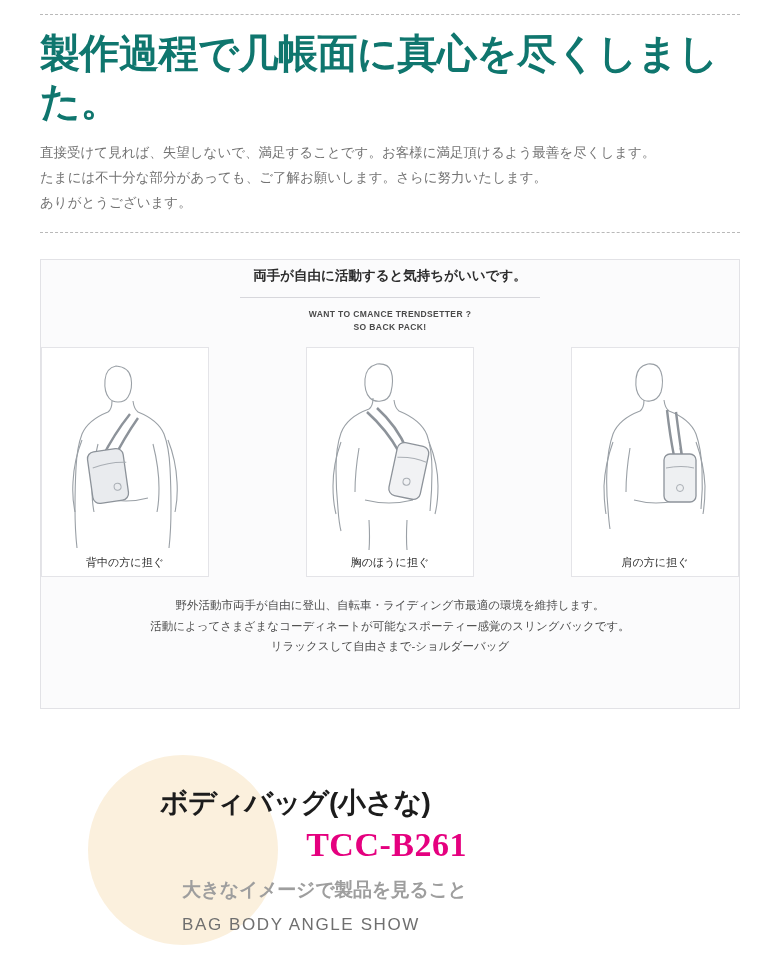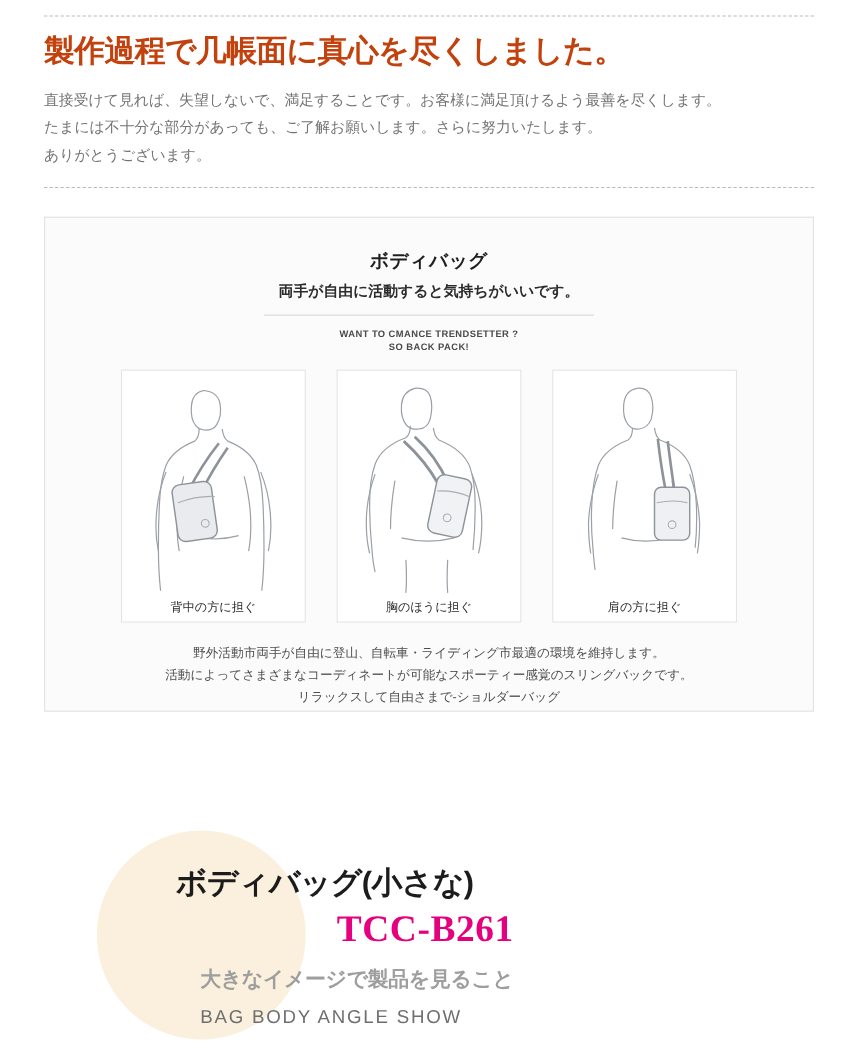--- a/index.html
+++ b/index.html
@@ -20,24 +20,24 @@
   .header {
     padding: 0 40px;
     margin-top: 14px;
   }
   .dash-rule {
     border-top: 1px dashed #b9b9b9;
     height: 0;
     margin: 0;
   }
   .headline {
-    font-size: 28px;
+    font-size: 40px;
     font-weight: bold;
     letter-spacing: -0.5px;
-    color: #c2410c;
+    color: #0f766e;
     margin: 14px 0 16px 0;
     line-height: 1.2;
   }
   .subcopy {
     font-size: 13.5px;
     color: #737373;
     line-height: 1.85;
     margin: 0 0 16px 0;
   }
   .subcopy div { white-space: nowrap; }
@@ -76,21 +76,21 @@
     font-size: 8.5px;
     font-weight: bold;
     color: #4a4a4a;
     letter-spacing: 0.4px;
     line-height: 1.5;
     margin-top: 10px;
   }
 
   .figures {
     display: flex;
-    justify-content: center;
+    justify-content: space-between;
     gap: 28px;
     margin-top: 14px;
   }
   .fig-box {
     width: 168px;
     height: 230px;
     border: 1px solid #e4e4e8;
     background: #ffffff;
     position: relative;
     box-sizing: border-box;
@@ -176,21 +176,20 @@
   <h1 class="headline">製作過程で几帳面に真心を尽くしました。</h1>
   <div class="subcopy">
     <div>直接受けて見れば、失望しないで、満足することです。お客様に満足頂けるよう最善を尽くします。</div>
     <div>たまには不十分な部分があっても、ご了解お願いします。さらに努力いたします。</div>
     <div>ありがとうございます。</div>
   </div>
   <div class="dash-rule"></div>
 </div>
 
 <div class="panel">
-  <div class="panel-title">ボディバッグ</div>
   <div class="panel-sub">両手が自由に活動すると気持ちがいいです。</div>
   <div class="panel-rule"></div>
   <div class="panel-eng">
     <div>WANT TO CMANCE TRENDSETTER ?</div>
     <div>SO BACK PACK!</div>
   </div>
 
   <div class="figures">
 
     <div class="fig-box">

